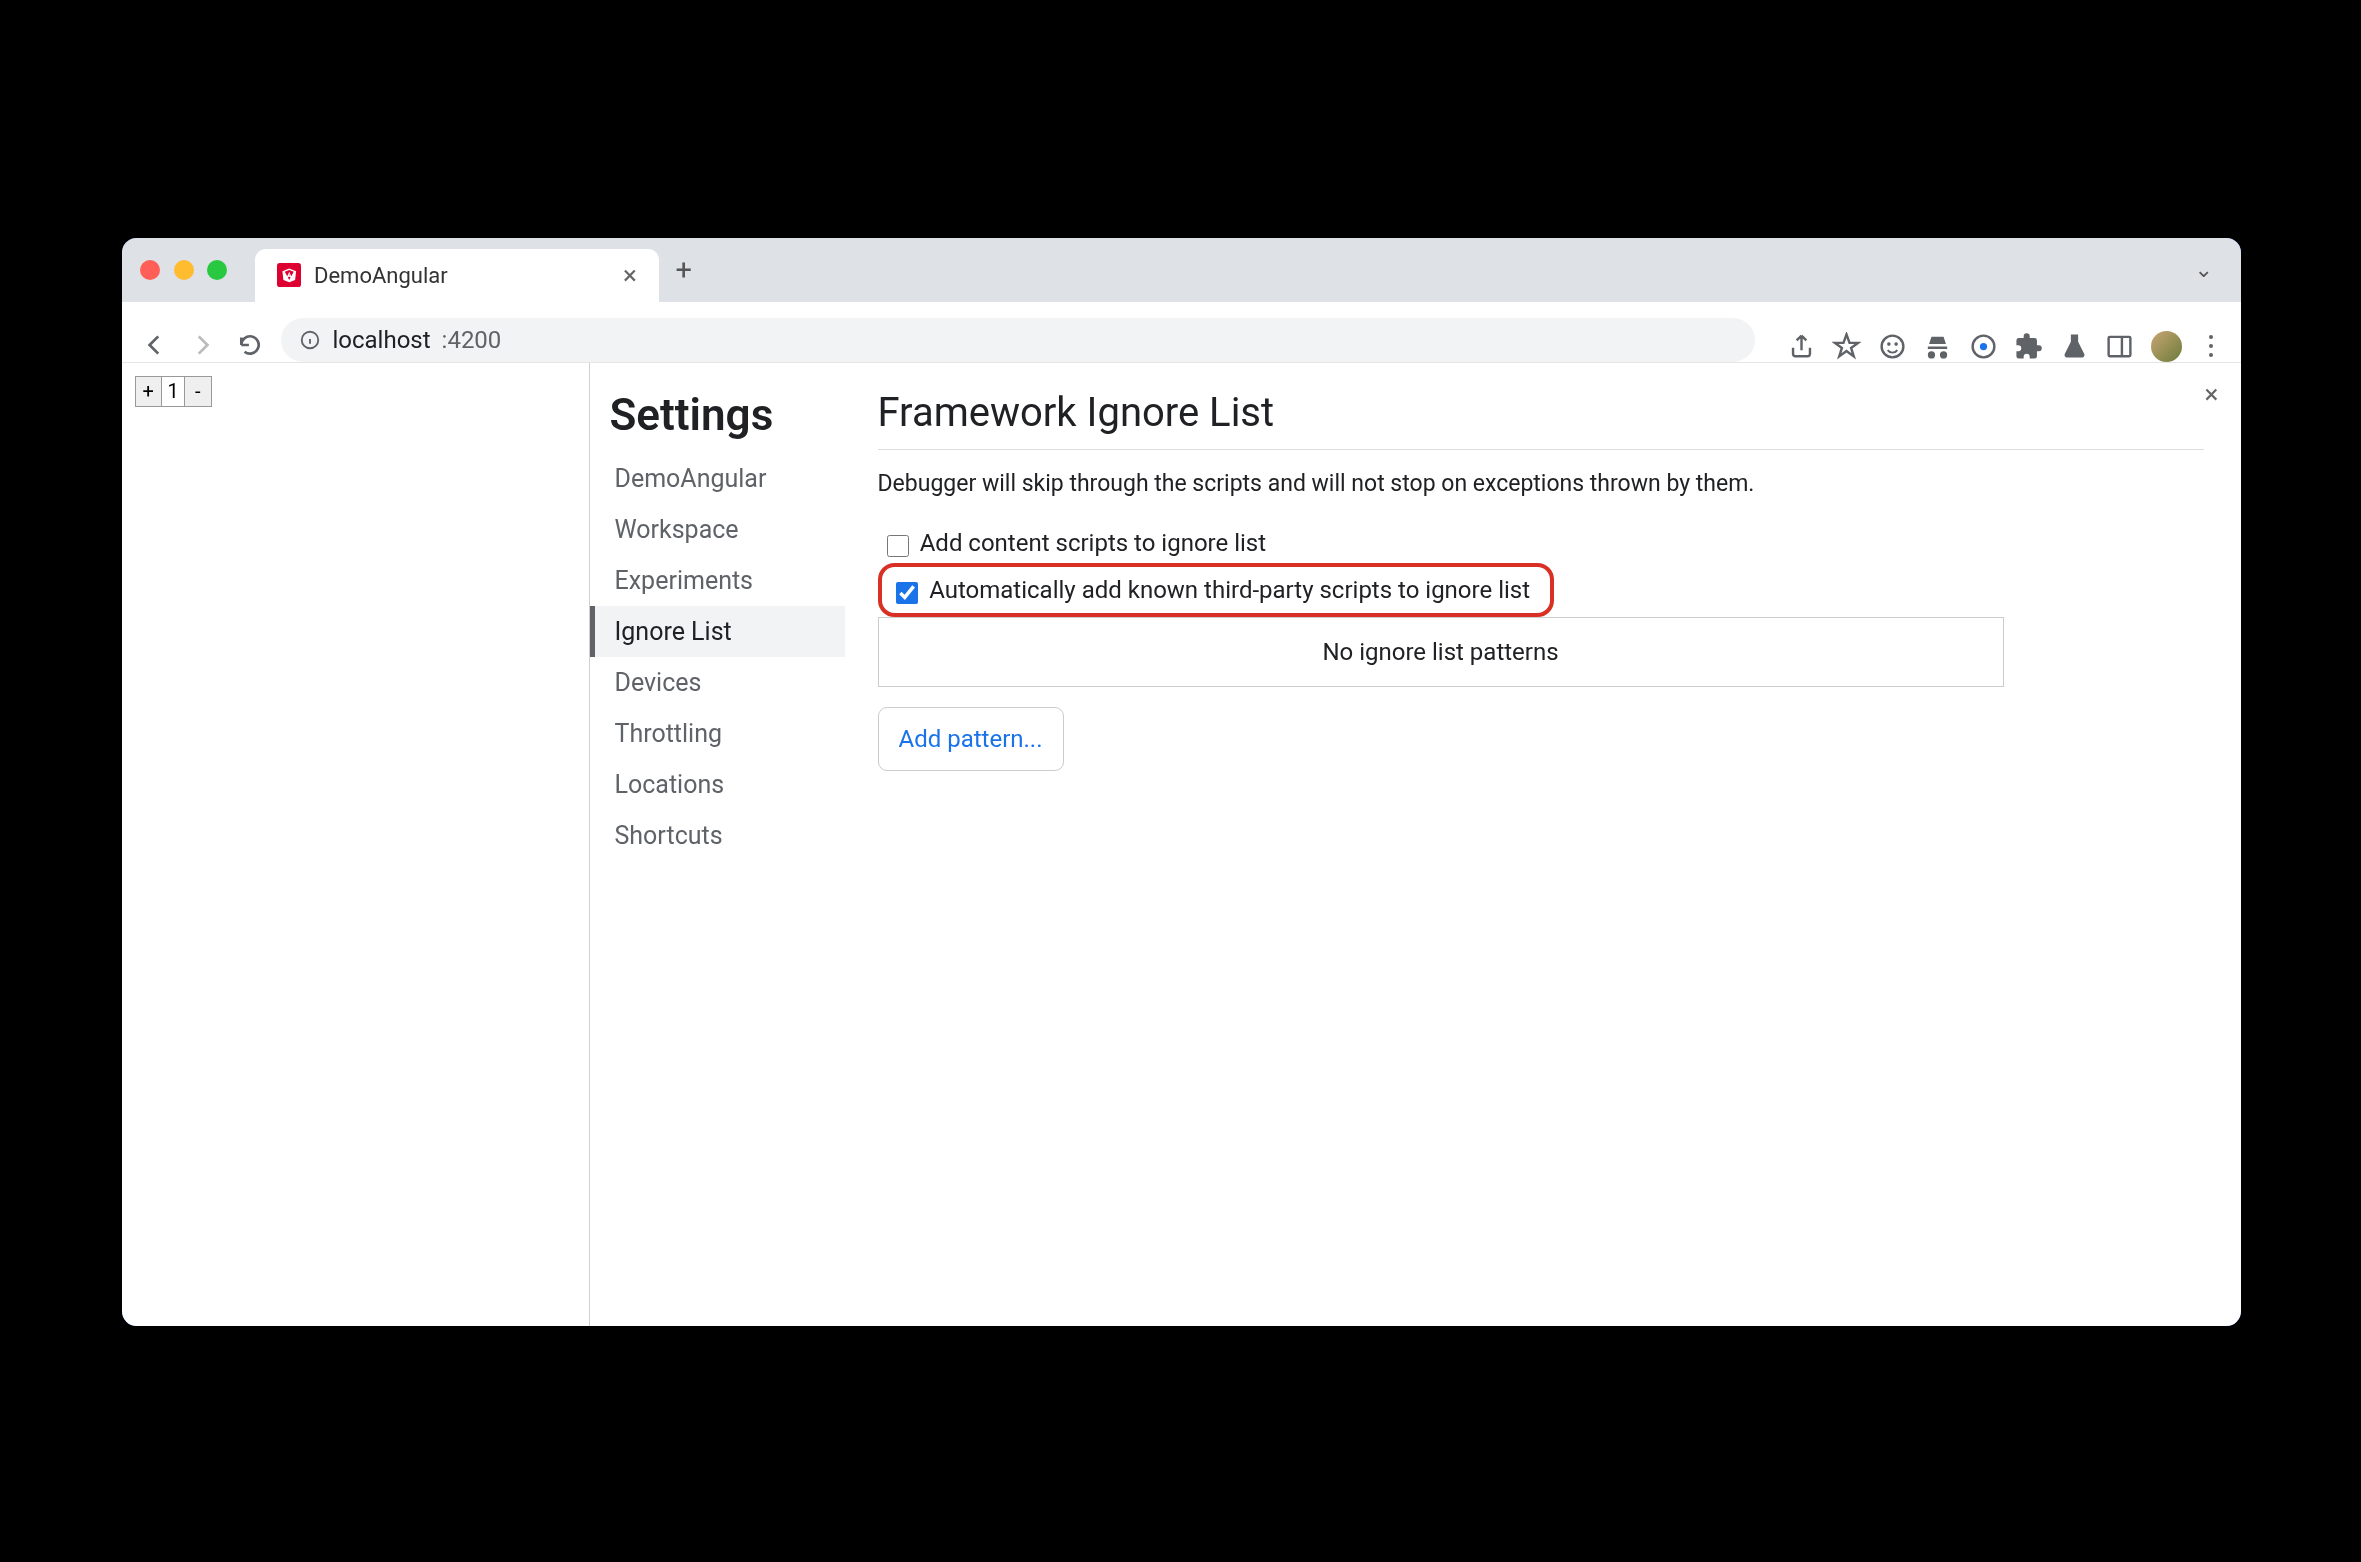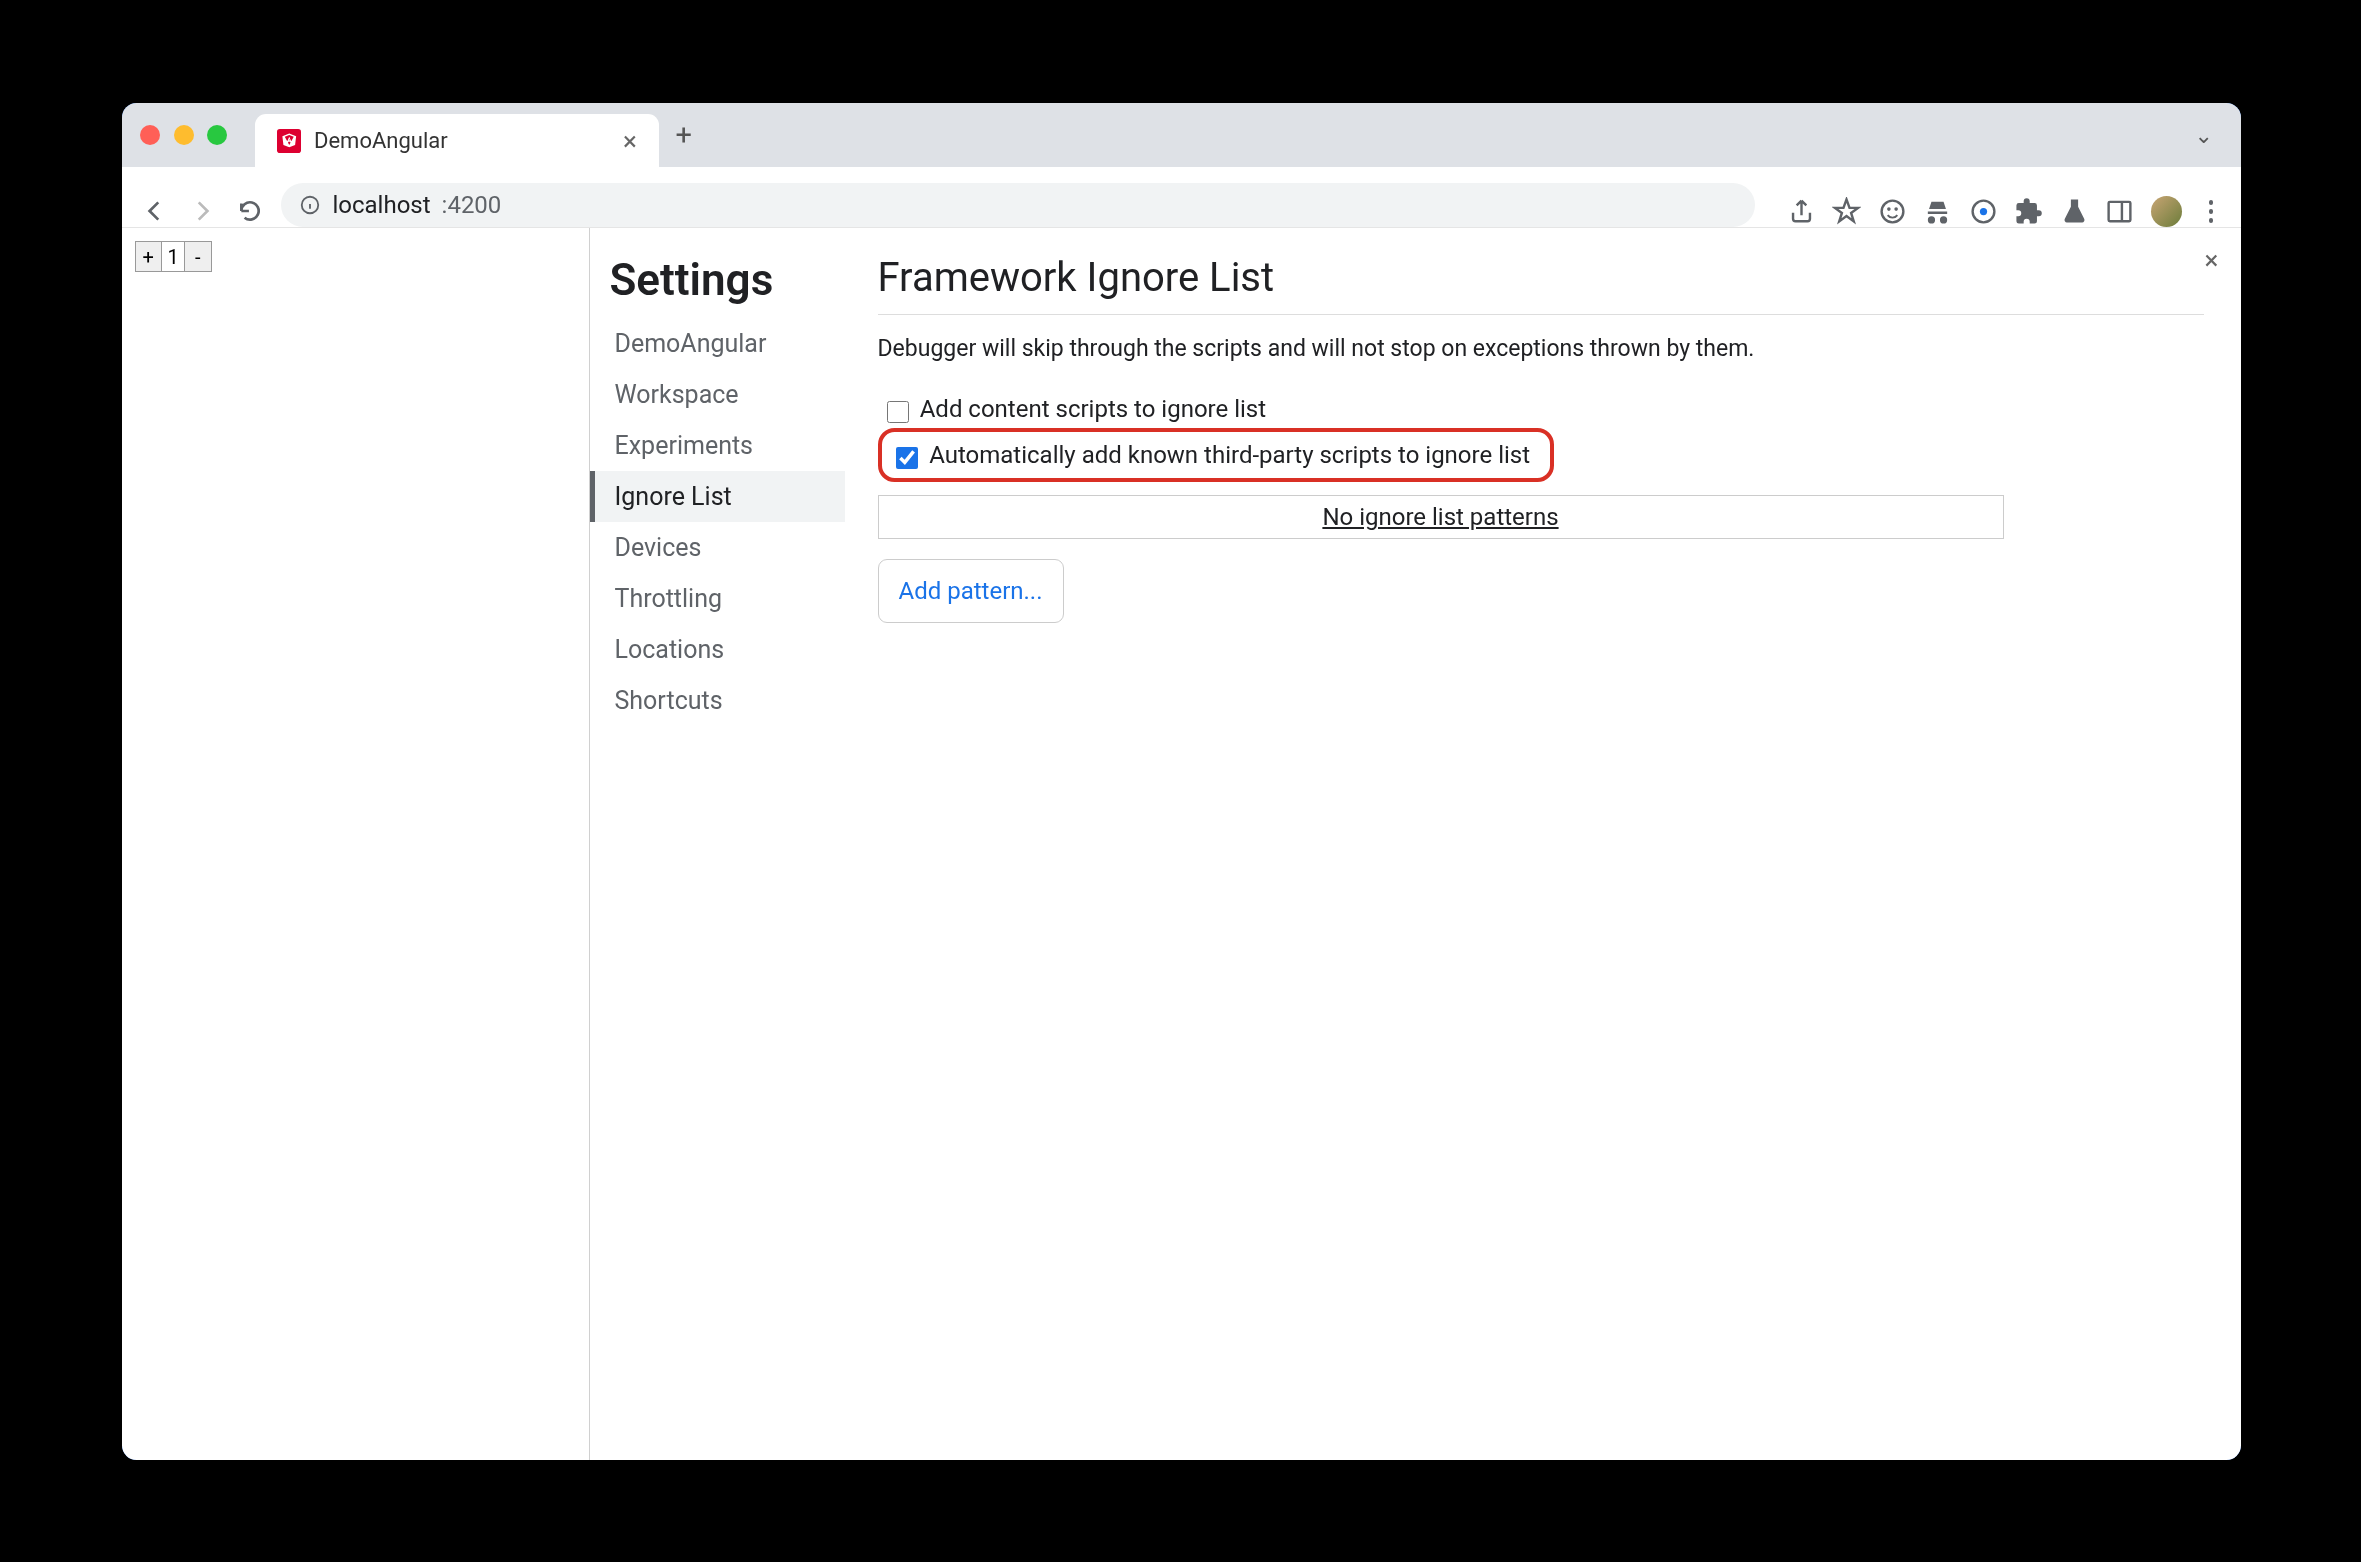--- a/index.html
+++ b/index.html
@@ -1,17 +1,17 @@
 <!DOCTYPE html>
 <html style="font-size:14.7px"><head>
 <meta charset="utf-8">
 <style>
 * { margin:0; padding:0; box-sizing:border-box; font-family:-apple-system,BlinkMacSystemFont,"Segoe UI",Roboto,sans-serif; }
 body { background:#000; width:2362px; height:1563px; display:flex; align-items:center; justify-content:center; }
-.window { width:2119px; height:1357px; background:#3b82f6; border-radius:14.7px; overflow:hidden; box-shadow:0 37px 73px rgba(0,0,0,.5); display:flex; flex-direction:column; }
+.window { width:2119px; height:1088px; background:#3b82f6; border-radius:14.7px; overflow:hidden; box-shadow:0 37px 73px rgba(0,0,0,.5); display:flex; flex-direction:column; }
 
 .tabbar { height:64px; background:#dee1e6; display:flex; align-items:center; padding:0 18.4px; position:relative; }
 .traffic { display:flex; gap:13.8px; margin-right:27.5px; }
 .tl { width:20px; height:20px; border-radius:50%; }
 .tl.r{background:#ff5f57;} .tl.y{background:#febc2e;} .tl.g{background:#28c840;}
 .tab { background:#fff; height:53px; margin-top:11px; border-radius:11px 11px 0 0; padding:0 22px; display:flex; align-items:center; gap:13px; min-width:404px; font-size:22px; color:#333; }
 .tab .fav { width:24px; height:24px; background:#dd0031; border-radius:2.8px; display:flex; align-items:center; justify-content:center; }
 .tab .fav svg{width:16.5px;height:16.5px;}
 .tab .x { margin-left:auto; font-size:26px; color:#666; cursor:pointer; }
 .newtab { margin-left:16.5px; font-size:29px; color:#555; cursor:pointer; }
@@ -41,21 +41,21 @@
 .side h1 { font-size:44px; font-weight:600; color:#202124; margin-bottom:12px; }
 .side .item { font-size:25px; color:#5f6368; padding:11px 18.4px 11px 7.3px; cursor:pointer; border-left:5.5px solid transparent; margin-left:-20px; padding-left:20px; }
 .side .item.active { background:#f1f3f4; color:#202124; border-left-color:#5f6368; }
 
 .main { flex:1; padding:26px 37px 0 33px; }
 .main h2 { font-size:40px; font-weight:400; color:#202124; padding-bottom:13px; border-bottom:0.9px solid #ddd; }
 .desc { font-size:23px; color:#202124; margin:20px 0 27px 0; }
 .chkrow { display:flex; align-items:flex-end; gap:11px; font-size:24px; color:#202124; padding:5.5px 9.2px; }
 .chkrow input { width:22px; height:22px; accent-color:#1a73e8; }
 .hl { border:4.6px solid #d93025; border-radius:16.5px; display:inline-flex; padding:3.7px 11px 3.7px 5.5px; }
-.patternbox { border:0.9px solid #ccc; margin-top:13px; padding:7px; text-align:center; font-size:24px; color:#202124; width:1126px;text-decoration:underline; }
+.patternbox { border:0.9px solid #ccc; padding:20px; text-align:center; font-size:24px; color:#202124; width:1126px; }
 .addbtn { margin-top:20px; border:0.9px solid #ccc; background:#fff; color:#1a73e8; font-size:24px; padding:17px 20px; border-radius:9px; cursor:pointer; }
 </style>
 </head>
 <body>
 
 <div class="window">
 
   <div class="tabbar">
     <div class="traffic">
       <div class="tl r"></div>

